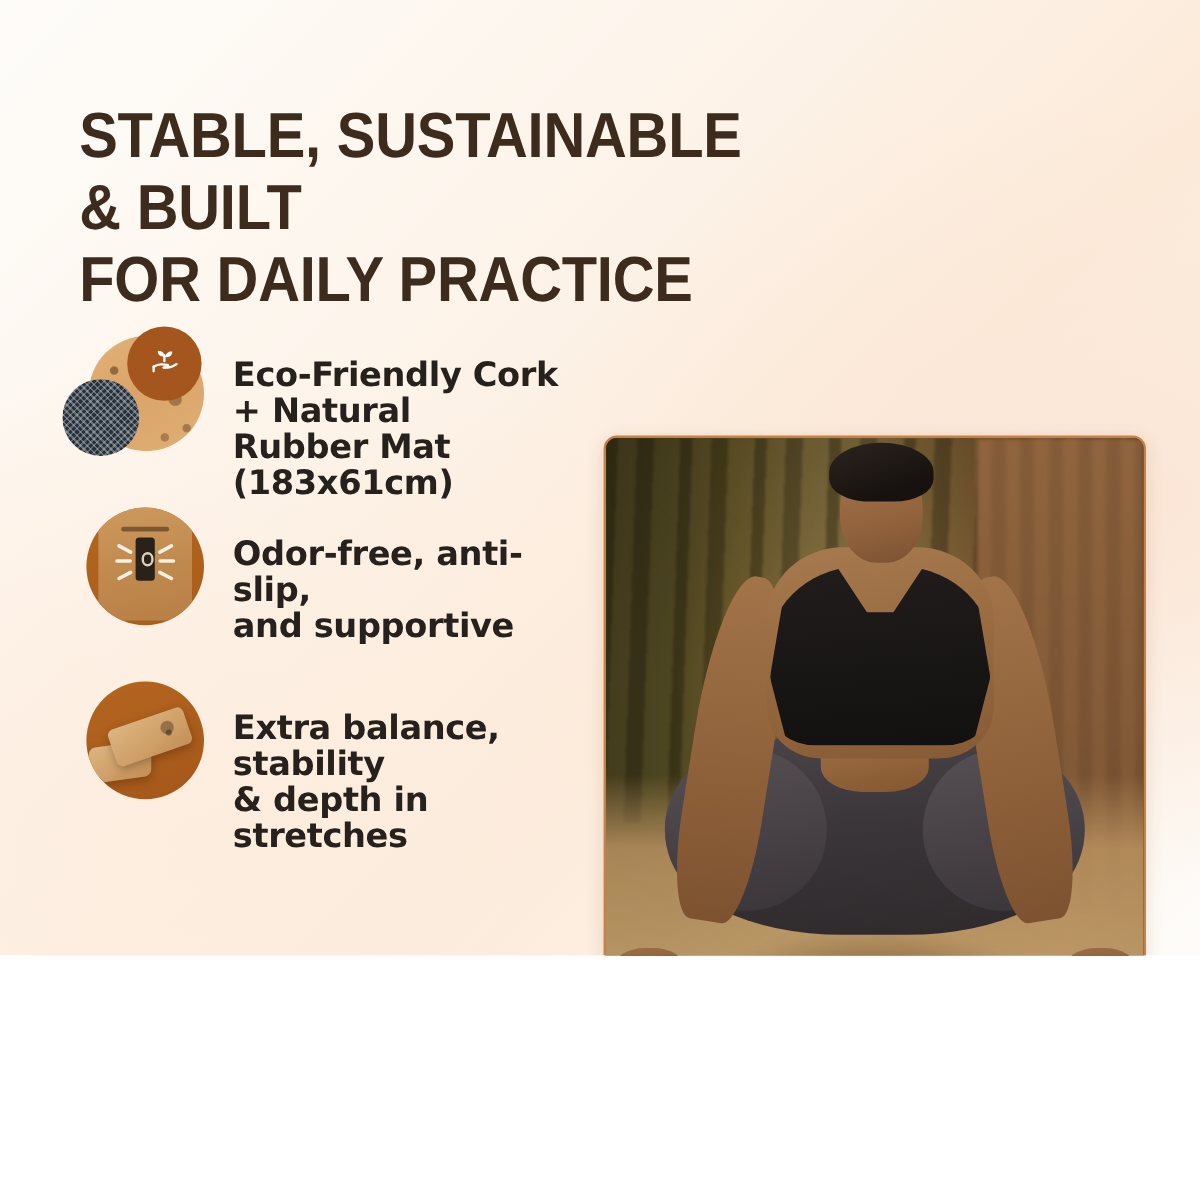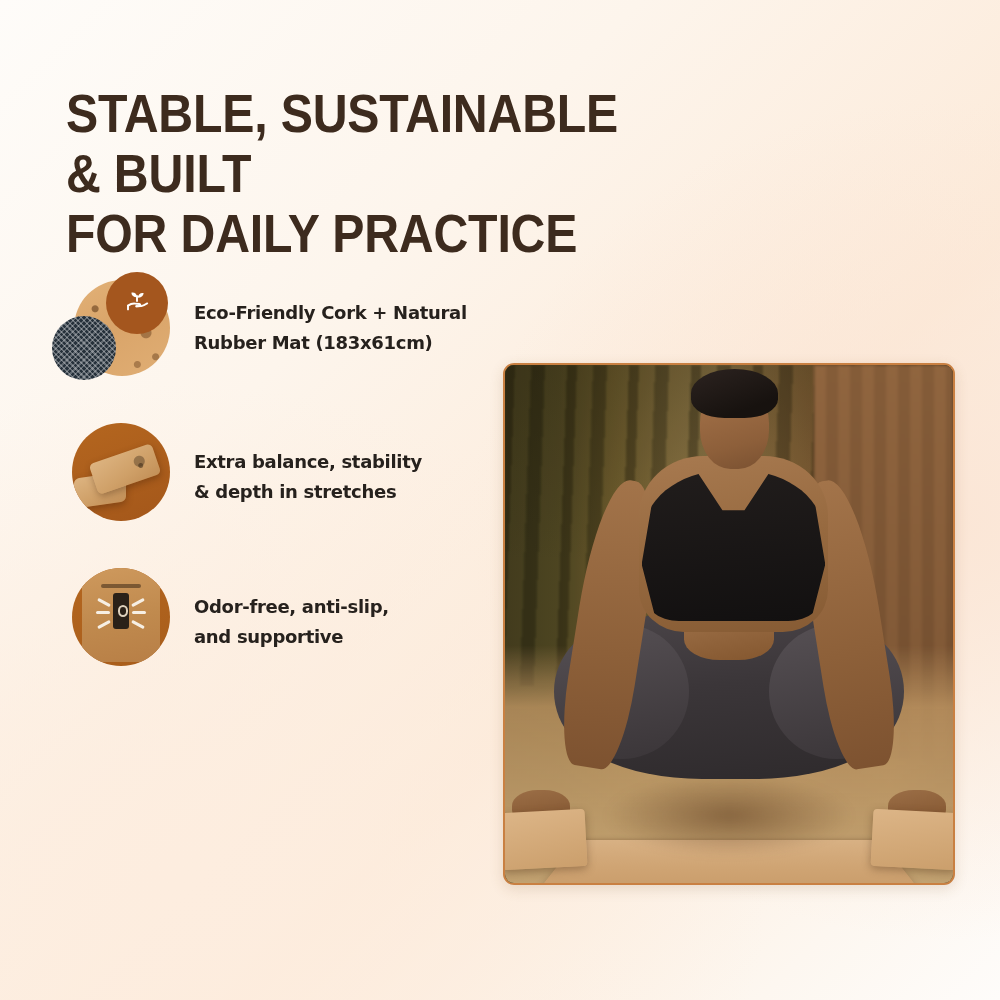--- a/index.html
+++ b/index.html
@@ -5,21 +5,21 @@
   * { margin:0; padding:0; box-sizing:border-box; }
 
   html, body {
     width:1000px; height:1000px;
     font-family:"Liberation Sans", sans-serif;
     overflow:hidden;
   }
 
   #poster {
     position:relative;
-    width:1000px; height:1000px;
+    width:1000px; height:796px;
     background:
       radial-gradient(ellipse 95% 80% at 18% 88%, #fdeddf 0%, rgba(253,237,223,0) 62%),
       radial-gradient(ellipse 80% 70% at 95% 52%, #fbe6d6 0%, rgba(251,230,214,0) 60%),
       linear-gradient(135deg, #fefcf9 0%, #fdf5ec 32%, #fcead9 62%, #fdf7f0 88%, #fefcfa 100%);
     overflow:hidden;
   }
 
   
   .headline {
     position:absolute;
@@ -52,21 +52,21 @@
     position:relative;
     width:128px; height:116px;
     flex:0 0 128px;
   }
   .feature-text {
     margin-left:14px;
     margin-top:30px;
     color:#26211d;
     font-family:"DejaVu Sans","Liberation Sans", sans-serif;
     font-weight:bold;
-    font-size:18px;
+    font-size:28px;
     line-height:30px;
     letter-spacing:-0.3px;
     white-space:pre-line;
   }
   .feature.f4 .feature-text { margin-top:18px; }
   .feature.f1 .feature-text { margin-top:26px; }
 
   
   .cork-disc {
     position:absolute;
@@ -389,51 +389,51 @@
             <path d="M9 20.6 C11.4 19 13.6 18.4 16 18.6 L20.3 19 C21.4 19.1 21.8 20.4 20.9 21 L17.4 21.3"></path>
             <path d="M17.4 21.3 L22.4 21.1 C25 20.6 26.4 19.6 28.2 18.4"></path>
             <path d="M9 20.6 L9 24.4"></path>
           </svg>
         </div>
       </div>
       <div class="feature-text">Eco-Friendly Cork + Natural
 Rubber Mat (183x61cm)</div>
     </div>
 
-    <div class="feature f3">
-      <div class="feature-icon">
-        <div class="blocks-disc">
-          <div class="block b-back"></div>
-          <div class="block b-front">
-            <div class="stamp"></div>
-          </div>
-        </div>
-      </div>
-      <div class="feature-text">Extra balance, stability
-&amp; depth in stretches</div>
-    </div>
-
     <div class="feature f2">
       <div class="feature-icon">
         <div class="mat-thumb">
           <div class="mat-face"></div>
           <div class="mat-label"></div>
           <div class="mat-glyph"></div>
           <div class="ray" style="left:24%; top:44%; transform:rotate(0deg);"></div>
           <div class="ray" style="right:24%; top:44%; transform:rotate(0deg);"></div>
           <div class="ray" style="left:26%; top:34%; transform:rotate(28deg);"></div>
           <div class="ray" style="right:26%; top:34%; transform:rotate(-28deg);"></div>
           <div class="ray" style="left:26%; top:56%; transform:rotate(-28deg);"></div>
           <div class="ray" style="right:26%; top:56%; transform:rotate(28deg);"></div>
         </div>
       </div>
       <div class="feature-text">Odor-free, anti-slip,
 and supportive</div>
     </div>
 
+    <div class="feature f3">
+      <div class="feature-icon">
+        <div class="blocks-disc">
+          <div class="block b-back"></div>
+          <div class="block b-front">
+            <div class="stamp"></div>
+          </div>
+        </div>
+      </div>
+      <div class="feature-text">Extra balance, stability
+&amp; depth in stretches</div>
+    </div>
+
 
   </div>
 
   <div class="hero">
     <div class="hero-bg"></div>
     <div class="hero-trees"></div>
     <div class="hero-wall"></div>
     <div class="hero-ground"></div>
     <div class="hero-mat"></div>
     <div class="hero-shadow"></div>

